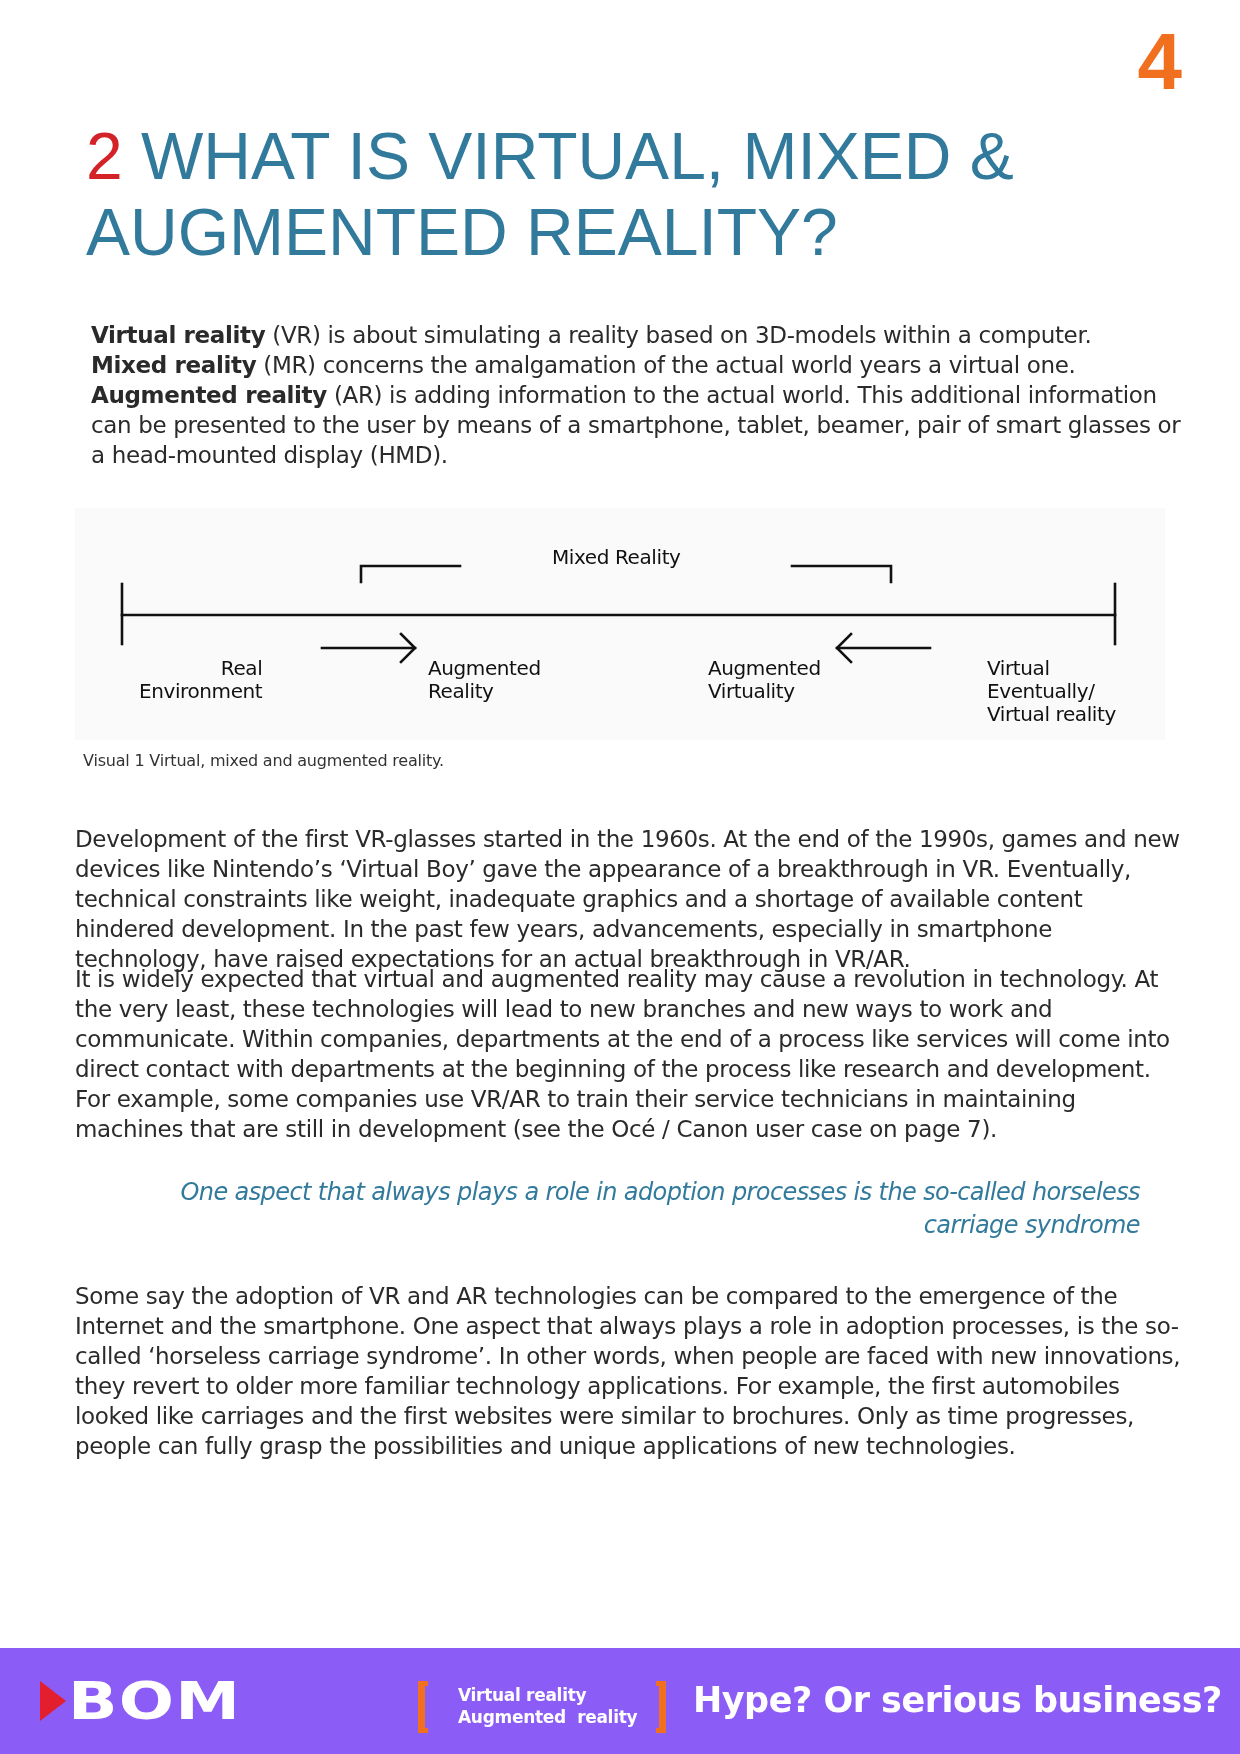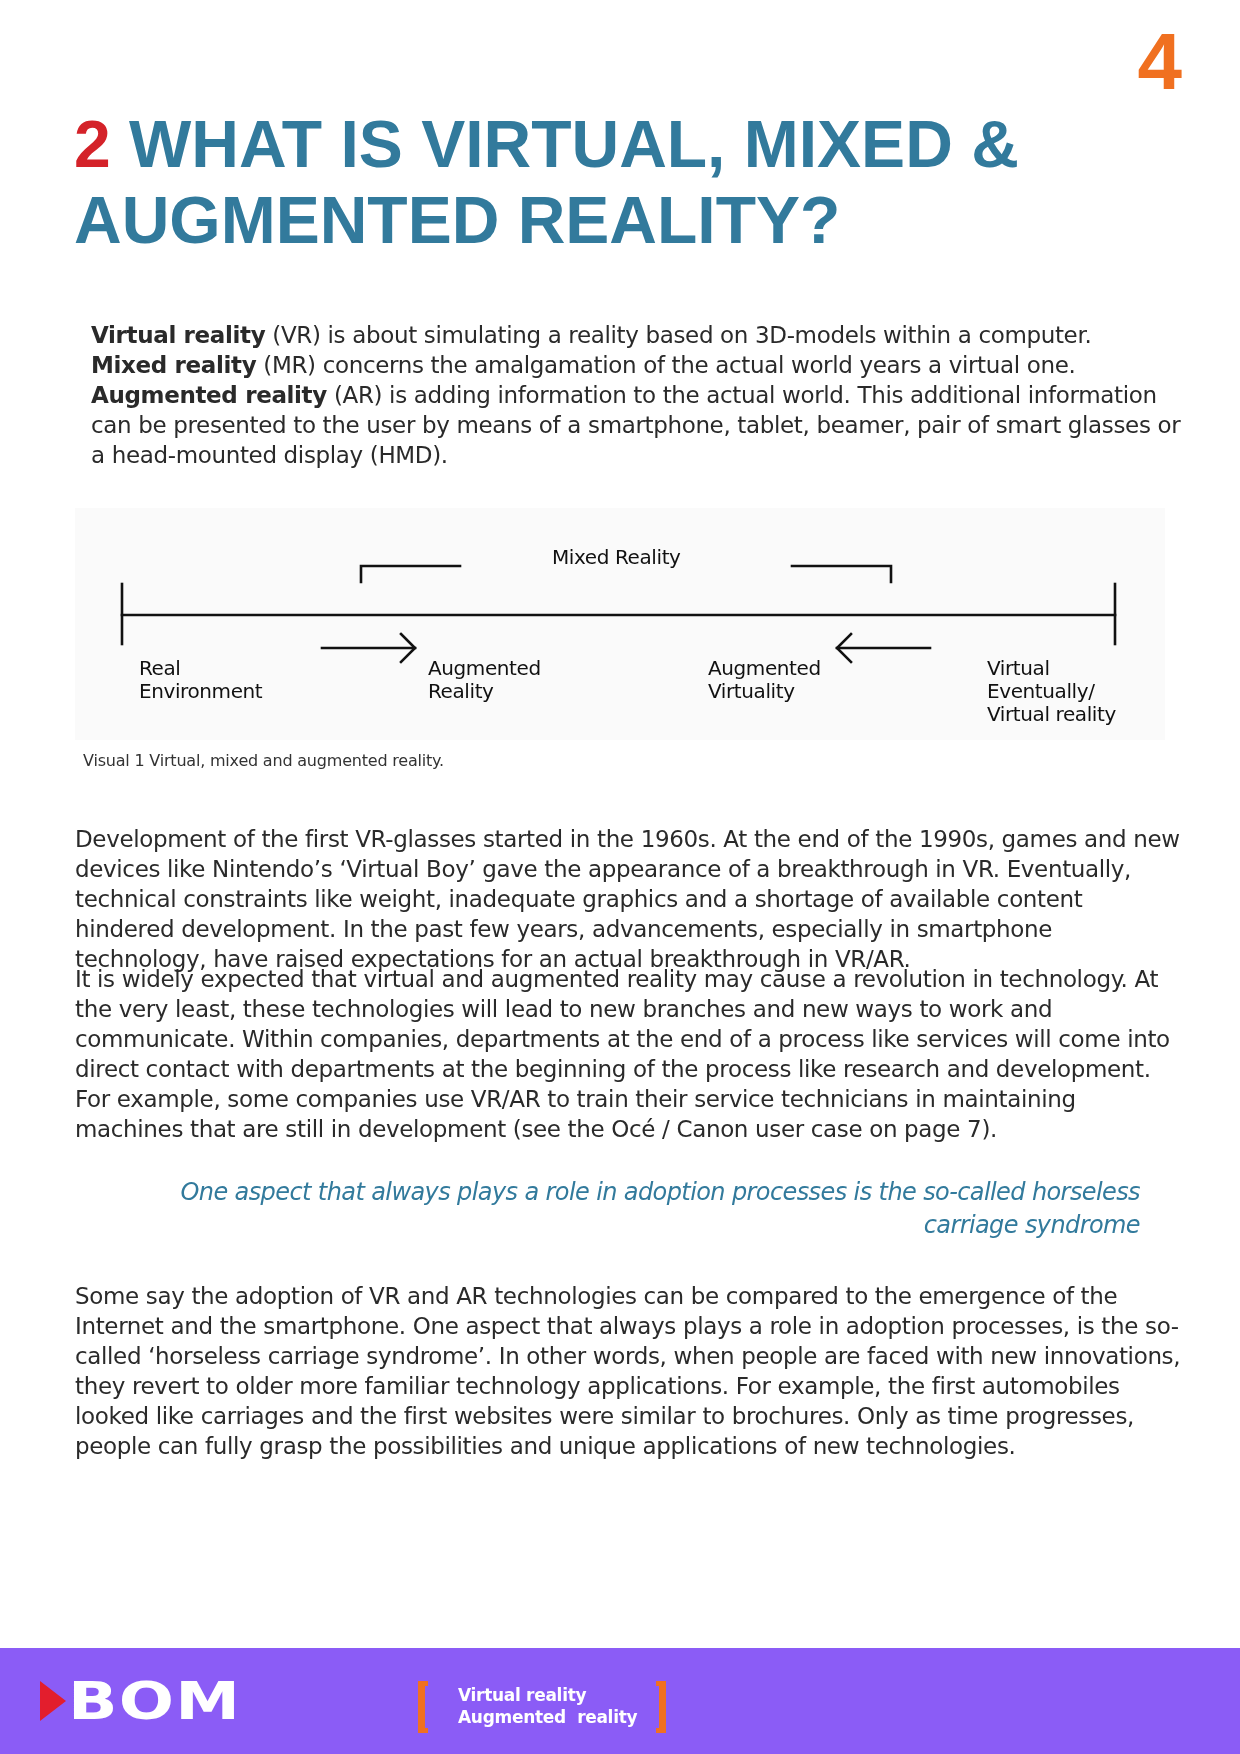--- a/index.html
+++ b/index.html
@@ -7,22 +7,22 @@
       width: 1240px; height: 1754px; position: relative; overflow: hidden;
       background: #ffffff; color: #2a2a2a;
       font-family: "DejaVu Sans", "Liberation Sans", sans-serif;
     }
     .page-number {
       position: absolute; top: 22px; right: 58px;
       font-family: "Liberation Sans", sans-serif; font-weight: 700;
       font-size: 80px; line-height: 1; color: #f07020;
     }
     .title {
-      position: absolute; left: 74px; top: 106px; width: 1100px; margin: 0;
-      font-family: "Liberation Sans", sans-serif; font-weight: 700;
+      position: absolute; left: 74px; top: 106px; width: 1100px; margin: 12px;
+      font-family: "Liberation Sans", sans-serif; font-weight: 400;
       font-size: 66px; line-height: 76px; color: #327a9c; letter-spacing: 0px;
     }
     .title .num { color: #d42229; }
     .intro {
       position: absolute; left: 75px; top: 304px; width: 1110px; margin: 16px;
       font-size: 23px; line-height: 30px; color: #2a2a2a;
       font-family: "DejaVu Sans", sans-serif; letter-spacing: -0.35px;
     }
     .intro b { font-weight: 700; }
     .diagram {
@@ -114,21 +114,21 @@
       <polyline points="286,74 286,58 385,58"></polyline>
       <polyline points="717,58 816,58 816,74"></polyline>
 
       <line x1="247" y1="140" x2="340" y2="140"></line>
       <polyline points="326,126 340,140 326,154"></polyline>
       <line x1="855" y1="140" x2="762" y2="140"></line>
       <polyline points="776,126 762,140 776,154"></polyline>
     </g>
   </svg>
   <div class="dlabel" style="left:477px; top:38px;">Mixed Reality</div>
-  <div class="dlabel" style="left:64px; top:149px;">Real
+  <div class="dlabel" style="left:64px; top:149px;text-align:right;">Real
 Environment</div>
   <div class="dlabel" style="left:353px; top:149px;">Augmented
 Reality</div>
   <div class="dlabel" style="left:633px; top:149px;">Augmented
 Virtuality</div>
   <div class="dlabel" style="left:912px; top:149px;">Virtual
 Eventually/
 Virtual reality</div>
 </div>
 
@@ -143,13 +143,14 @@
   <div class="logo">
     <div class="logo-tri"></div>
     <div class="logo-text">BOM</div>
   </div>
   <div class="bracket left"></div>
   <div class="tagline">
     <div>Virtual reality</div>
     <div style="white-space:pre;">Augmented  reality</div>
   </div>
   <div class="bracket right"></div>
+  <div class="headline">Hype? Or serious business?</div>
 </div>
 
 </body></html>

